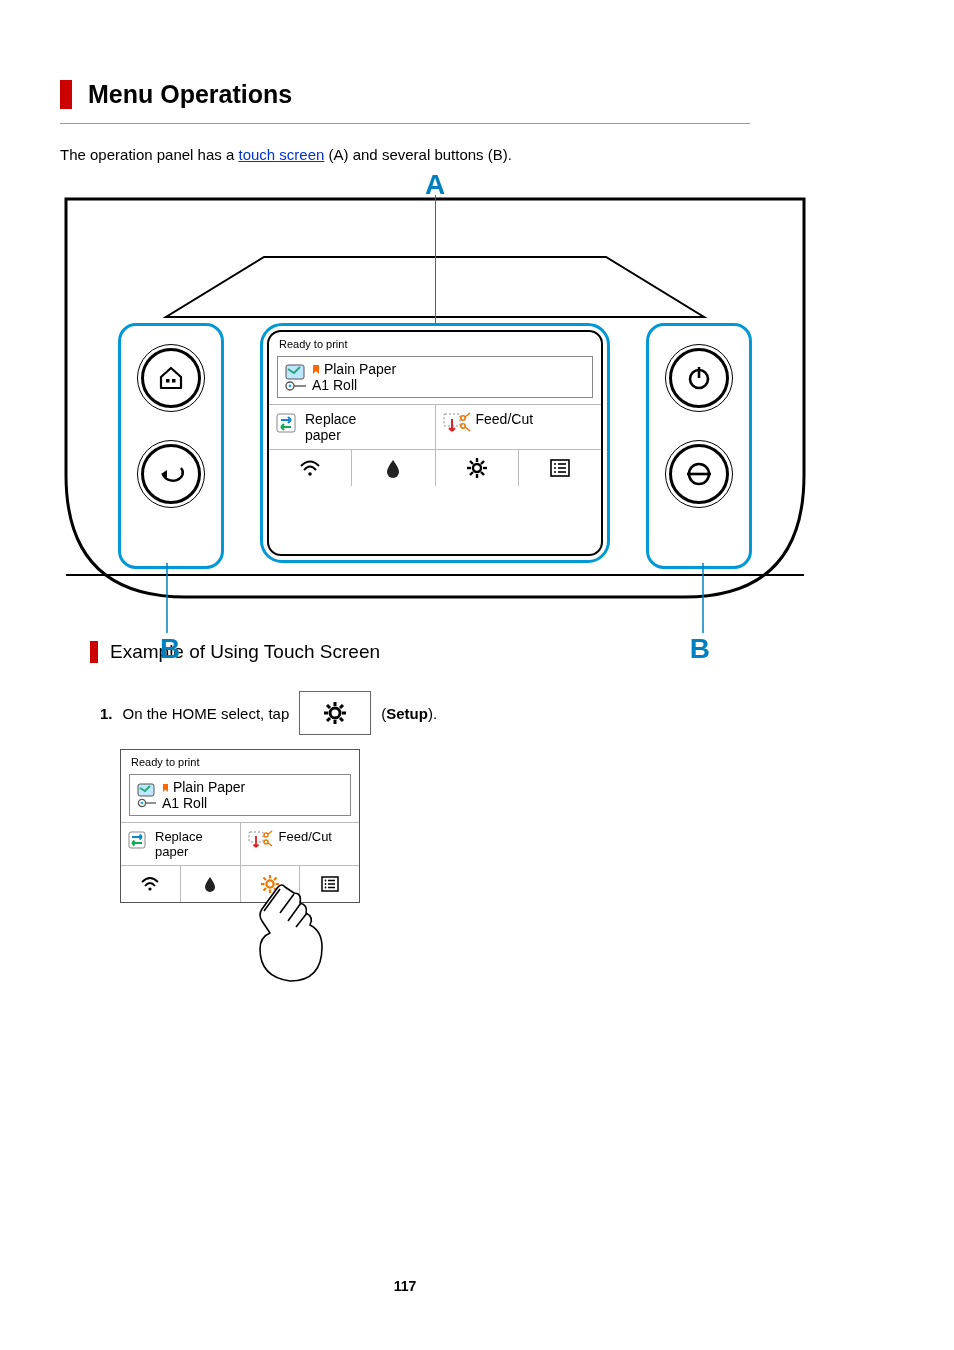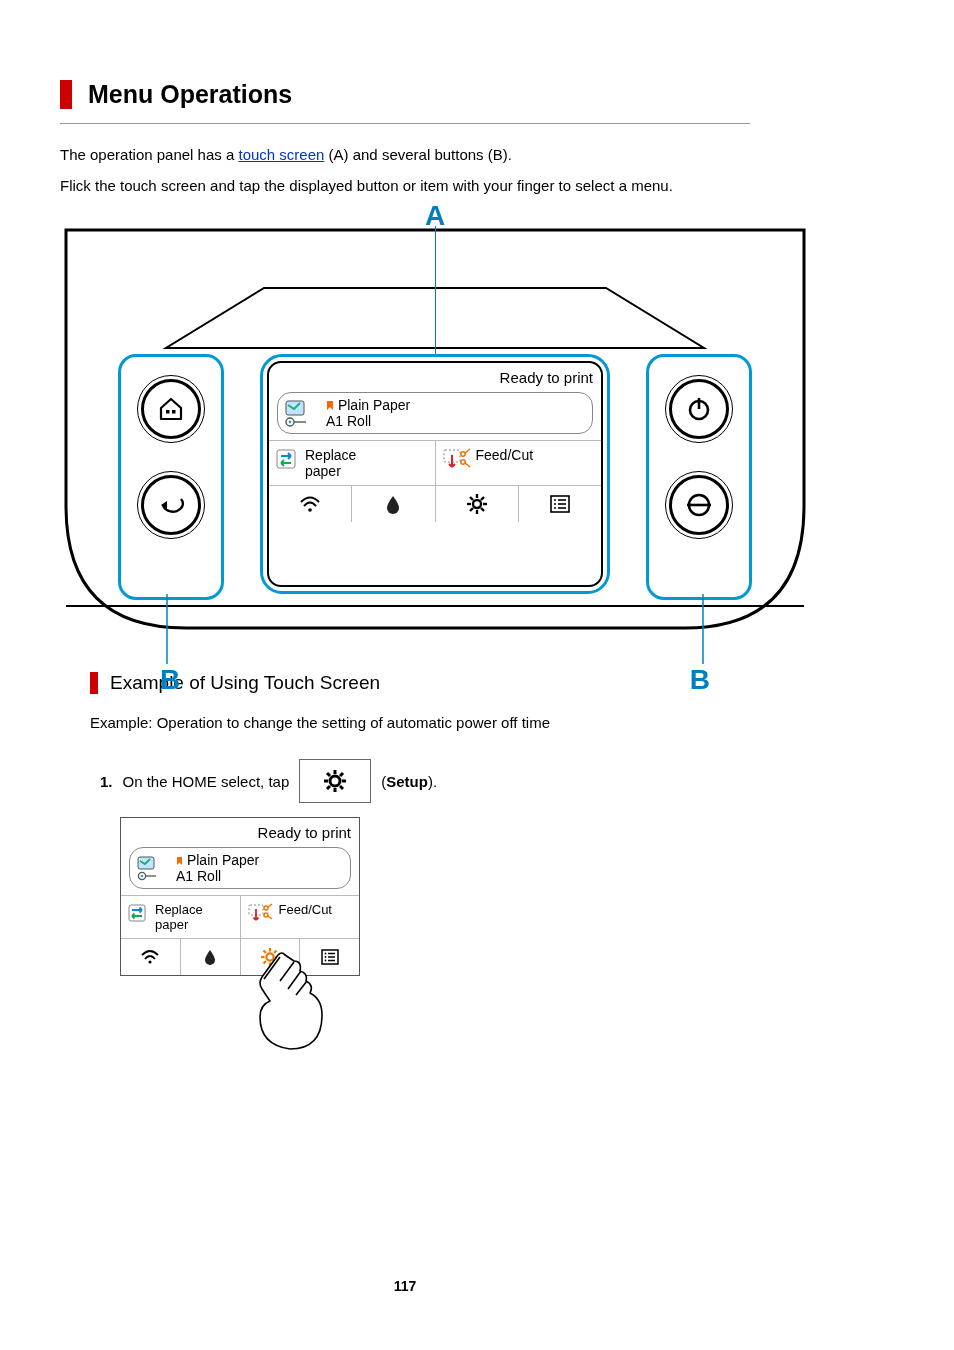--- a/index.html
+++ b/index.html
@@ -169,31 +169,30 @@
     box-sizing: border-box;
   }
   .lcd.inset {
     border: 2px solid #000;
     border-radius: 14px;
     width: 100%;
     height: 100%;
   }
   .lcd-title {
     padding: 6px 8px 4px 10px;
-    font-size: 15px;
-    text-align: right;
+    font-size: 11px;
   }
   .lcd-paper {
     margin: 2px 8px 6px 8px;
     border: 1px solid #888;
-    border-radius: 14px;
+    border-radius: 0;
     padding: 4px 6px 4px 6px;
     display: flex;
     align-items: center;
-    gap: 16px;
+    gap: 2px;
   }
   .lcd-paper-text { line-height: 1.15; }
   .lcd-row {
     display: flex;
     border-top: 1px solid #bbb;
   }
   .lcd-cell {
     flex: 1;
     display: flex;
     gap: 6px;
@@ -265,21 +264,20 @@
 <div class="page">
 
   <div class="h1-wrap">
     <span class="h1">Menu Operations</span>
   </div>
   <div class="rule"></div>
 
   <p class="body-text">
     <span>The operation panel has a </span><a class="link" href="#">touch screen</a><span> (A) and several buttons (B).</span>
   </p>
-  <p class="body-text">Flick the touch screen and tap the displayed button or item with your finger to select a menu.</p>
 
   <div class="figure-area">
     <div class="panel">
       <span class="marker-a">A</span>
       <div class="leader-a"></div>
 
       <div class="console">
         <svg width="742" height="400">
 
           <path d="M2 2 H740 V278 Q740 400 620 400 H122 Q2 400 2 278 Z" fill="#fff" stroke="#000" stroke-width="3"></path>
@@ -424,21 +422,20 @@
       <svg style="position:absolute;right:104px;top:370px" width="6" height="70">
           <line x1="3" y1="0" x2="3" y2="70" stroke="#0080c0" stroke-width="1.5"></line>
         </svg>
     </div>
   </div>
 
   <div class="h2-wrap">
     <span class="h2">Example of Using Touch Screen</span>
   </div>
 
-  <p class="example-text">Example: Operation to change the setting of automatic power off time</p>
 
   <div class="steps">
     <div class="step">
       <span class="step-num">1.</span>
       <span>On the HOME select, tap</span>
       <span class="gear-box">
         <svg width="24" height="24">
           <circle cx="12" cy="12" r="5" fill="none" stroke="#000" stroke-width="3"></circle>
           <g stroke="#000" stroke-width="3">
             <line x1="12" y1="1" x2="12" y2="5"></line>

